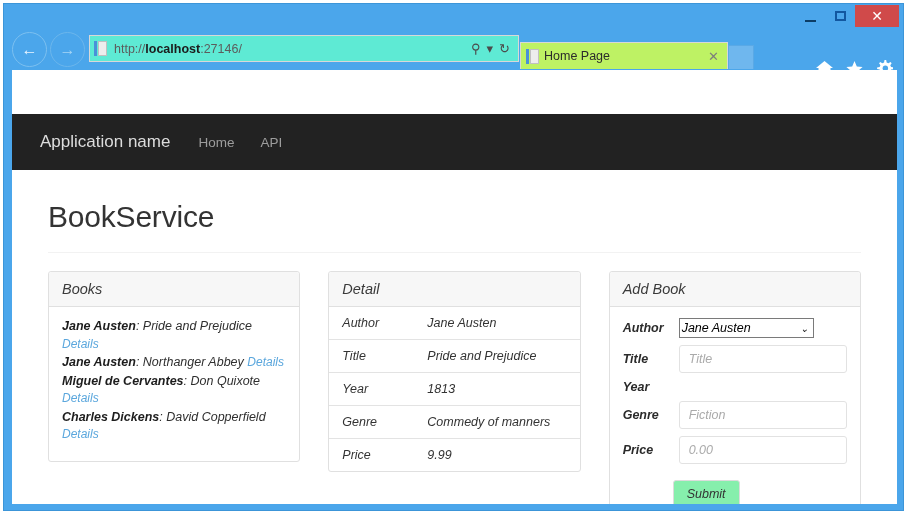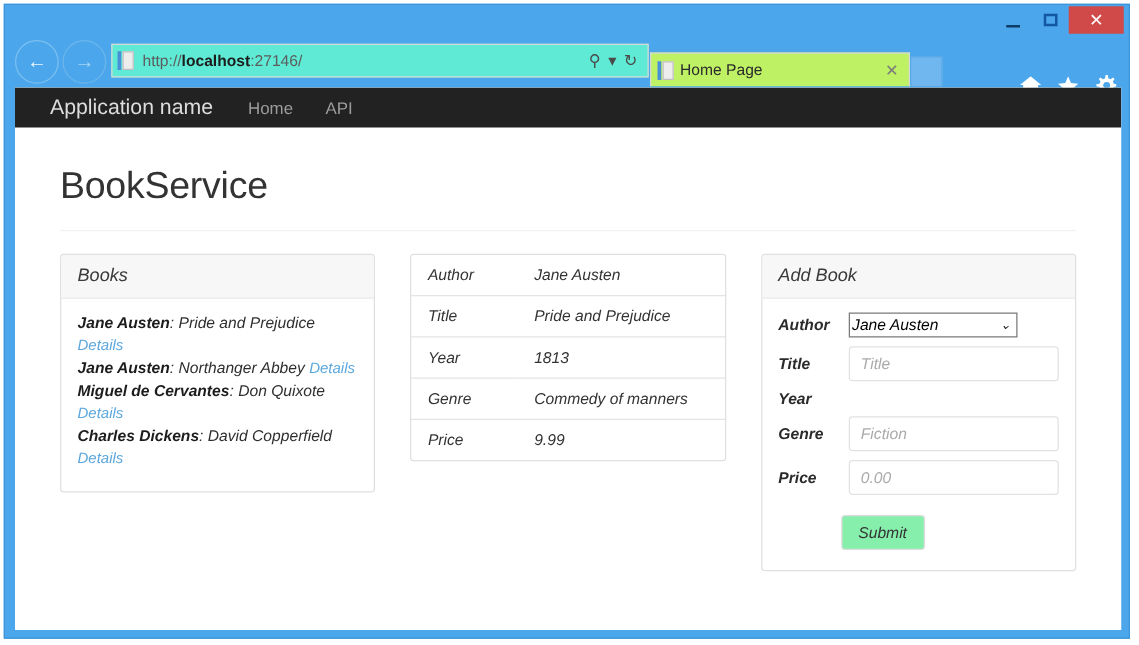--- a/index.html
+++ b/index.html
@@ -221,25 +221,26 @@
     left: 8px;
     top: 66px;
     width: 885px;
     height: 434px;
     background: #ffffff;
     overflow: hidden;
   }
 
   
   .navbar {
-    height: 32px;
+    height: 56px;
     background: #222222;
     display: flex;
     align-items: center;
     padding-left: 28px;
+    margin-top: 44px;
   }
   .navbar-brand {
     color: #dddddd;
     font-size: 17px;
     margin-right: 28px;
     white-space: nowrap;
   }
   .navbar-link {
     color: #9d9d9d;
     font-size: 13.5px;
@@ -489,20 +490,23 @@
               </div>
               <div class="book-line"><span class="book-author">Charles Dickens</span><span>: </span><span>David Copperfield</span>
                 <a class="book-details" href="#">Details</a>
               </div>
             </div>
           </div>
         </div>
 
         <div class="col">
           <div class="panel">
+            <div class="panel-heading">
+              <h3 class="panel-title">Detail</h3>
+            </div>
             <table class="detail-table">
               <tbody>
                   <tr>
                 <td class="label">Author</td>
                 <td>Jane Austen</td>
               </tr>
               <tr>
                 <td class="label">Title</td>
                 <td>Pride and Prejudice</td>
               </tr>

